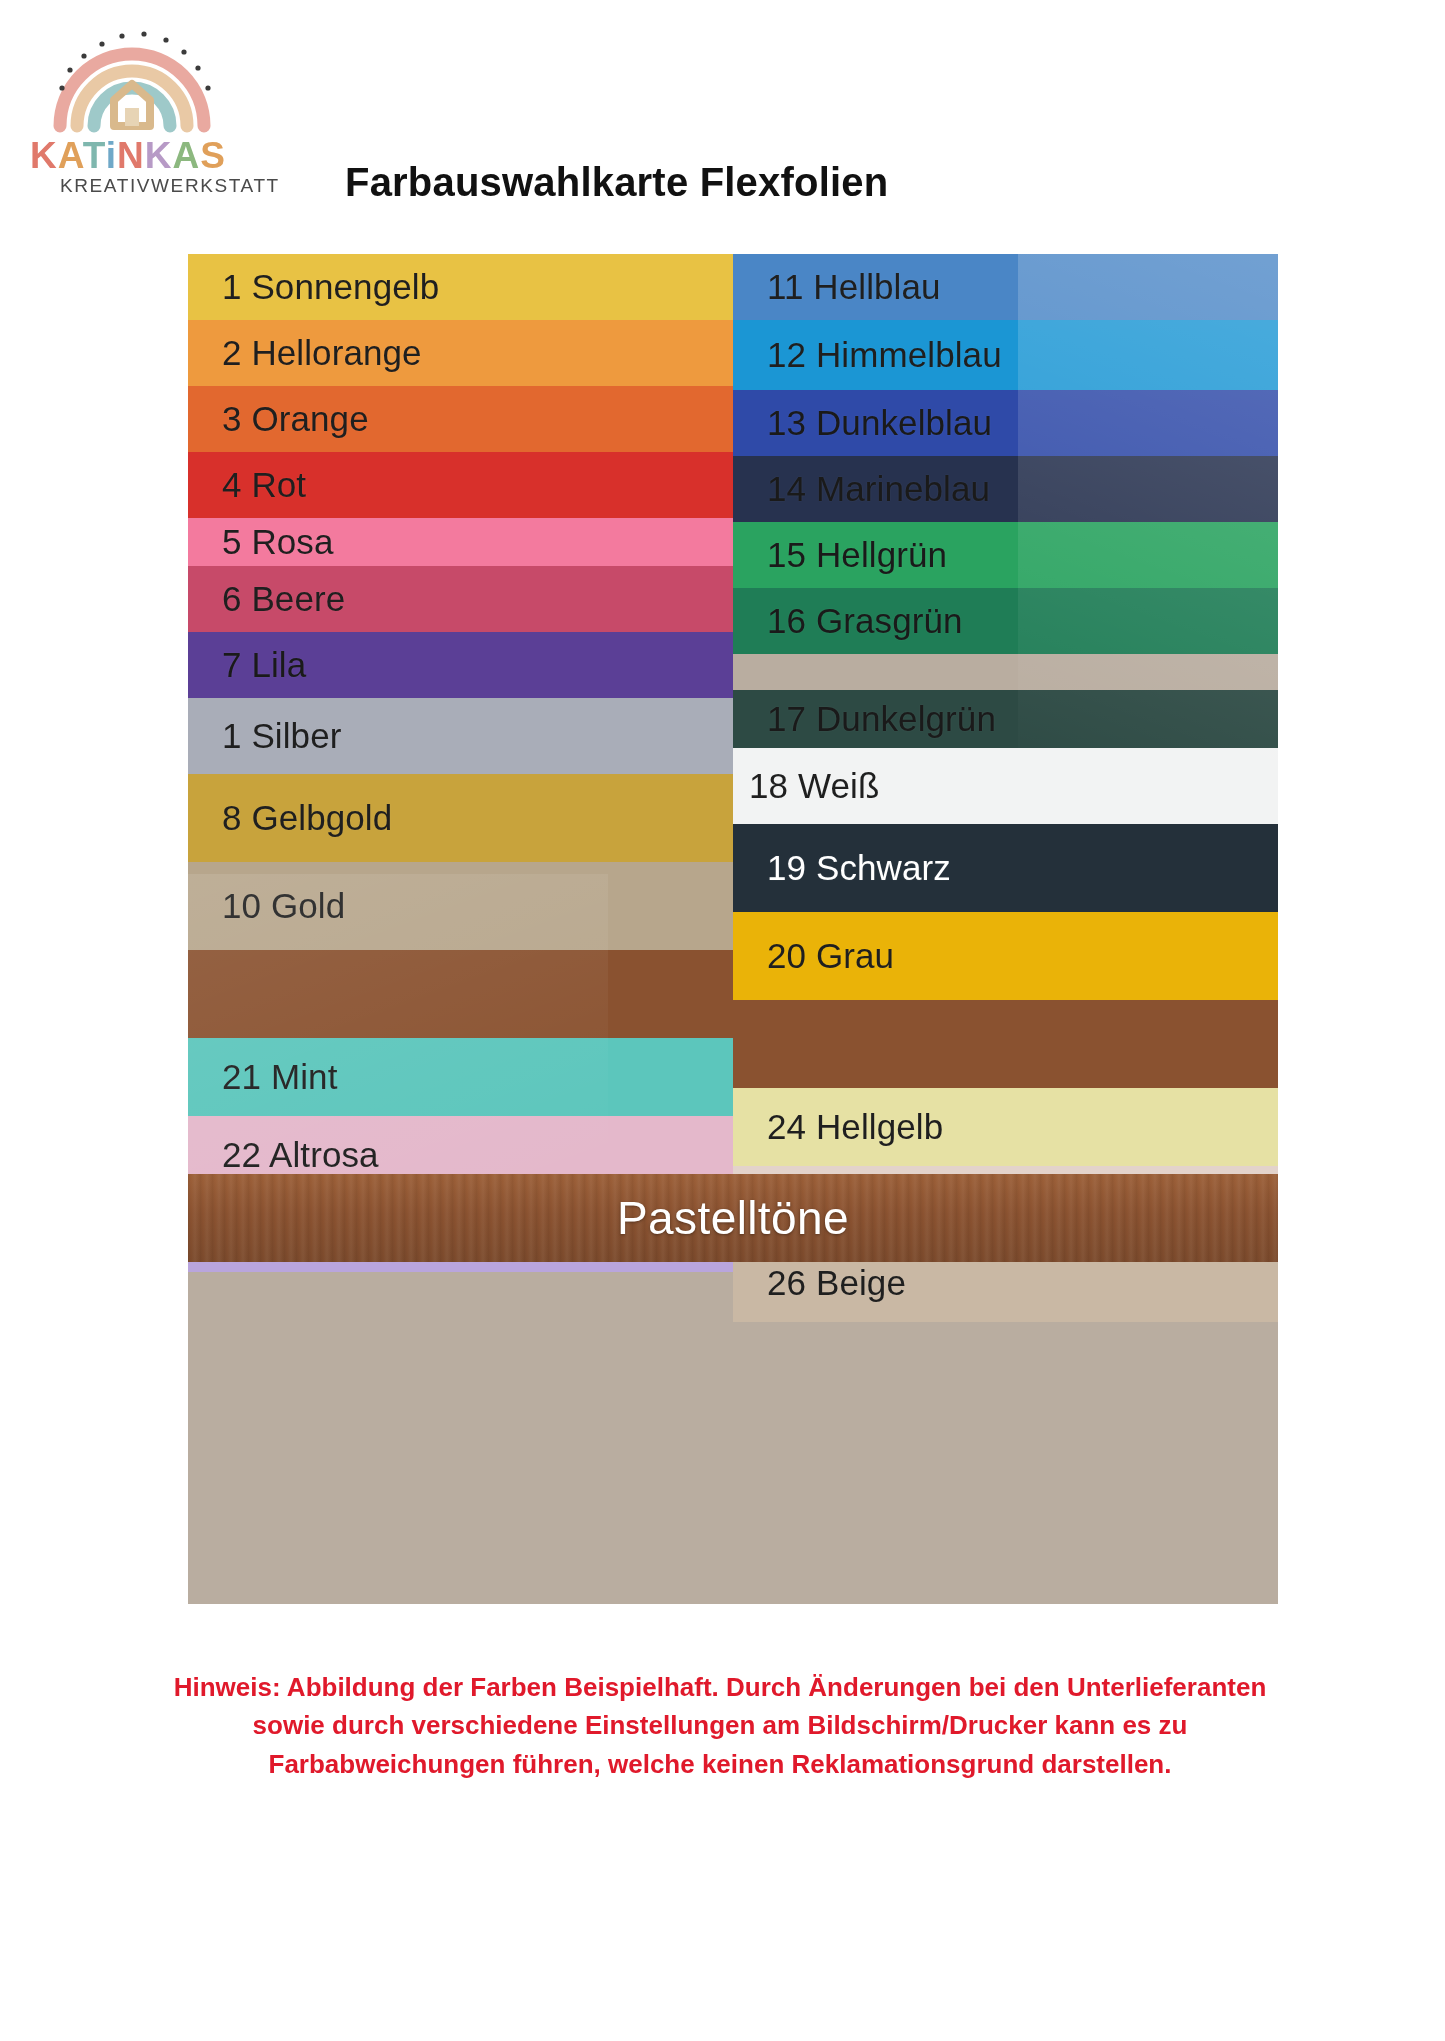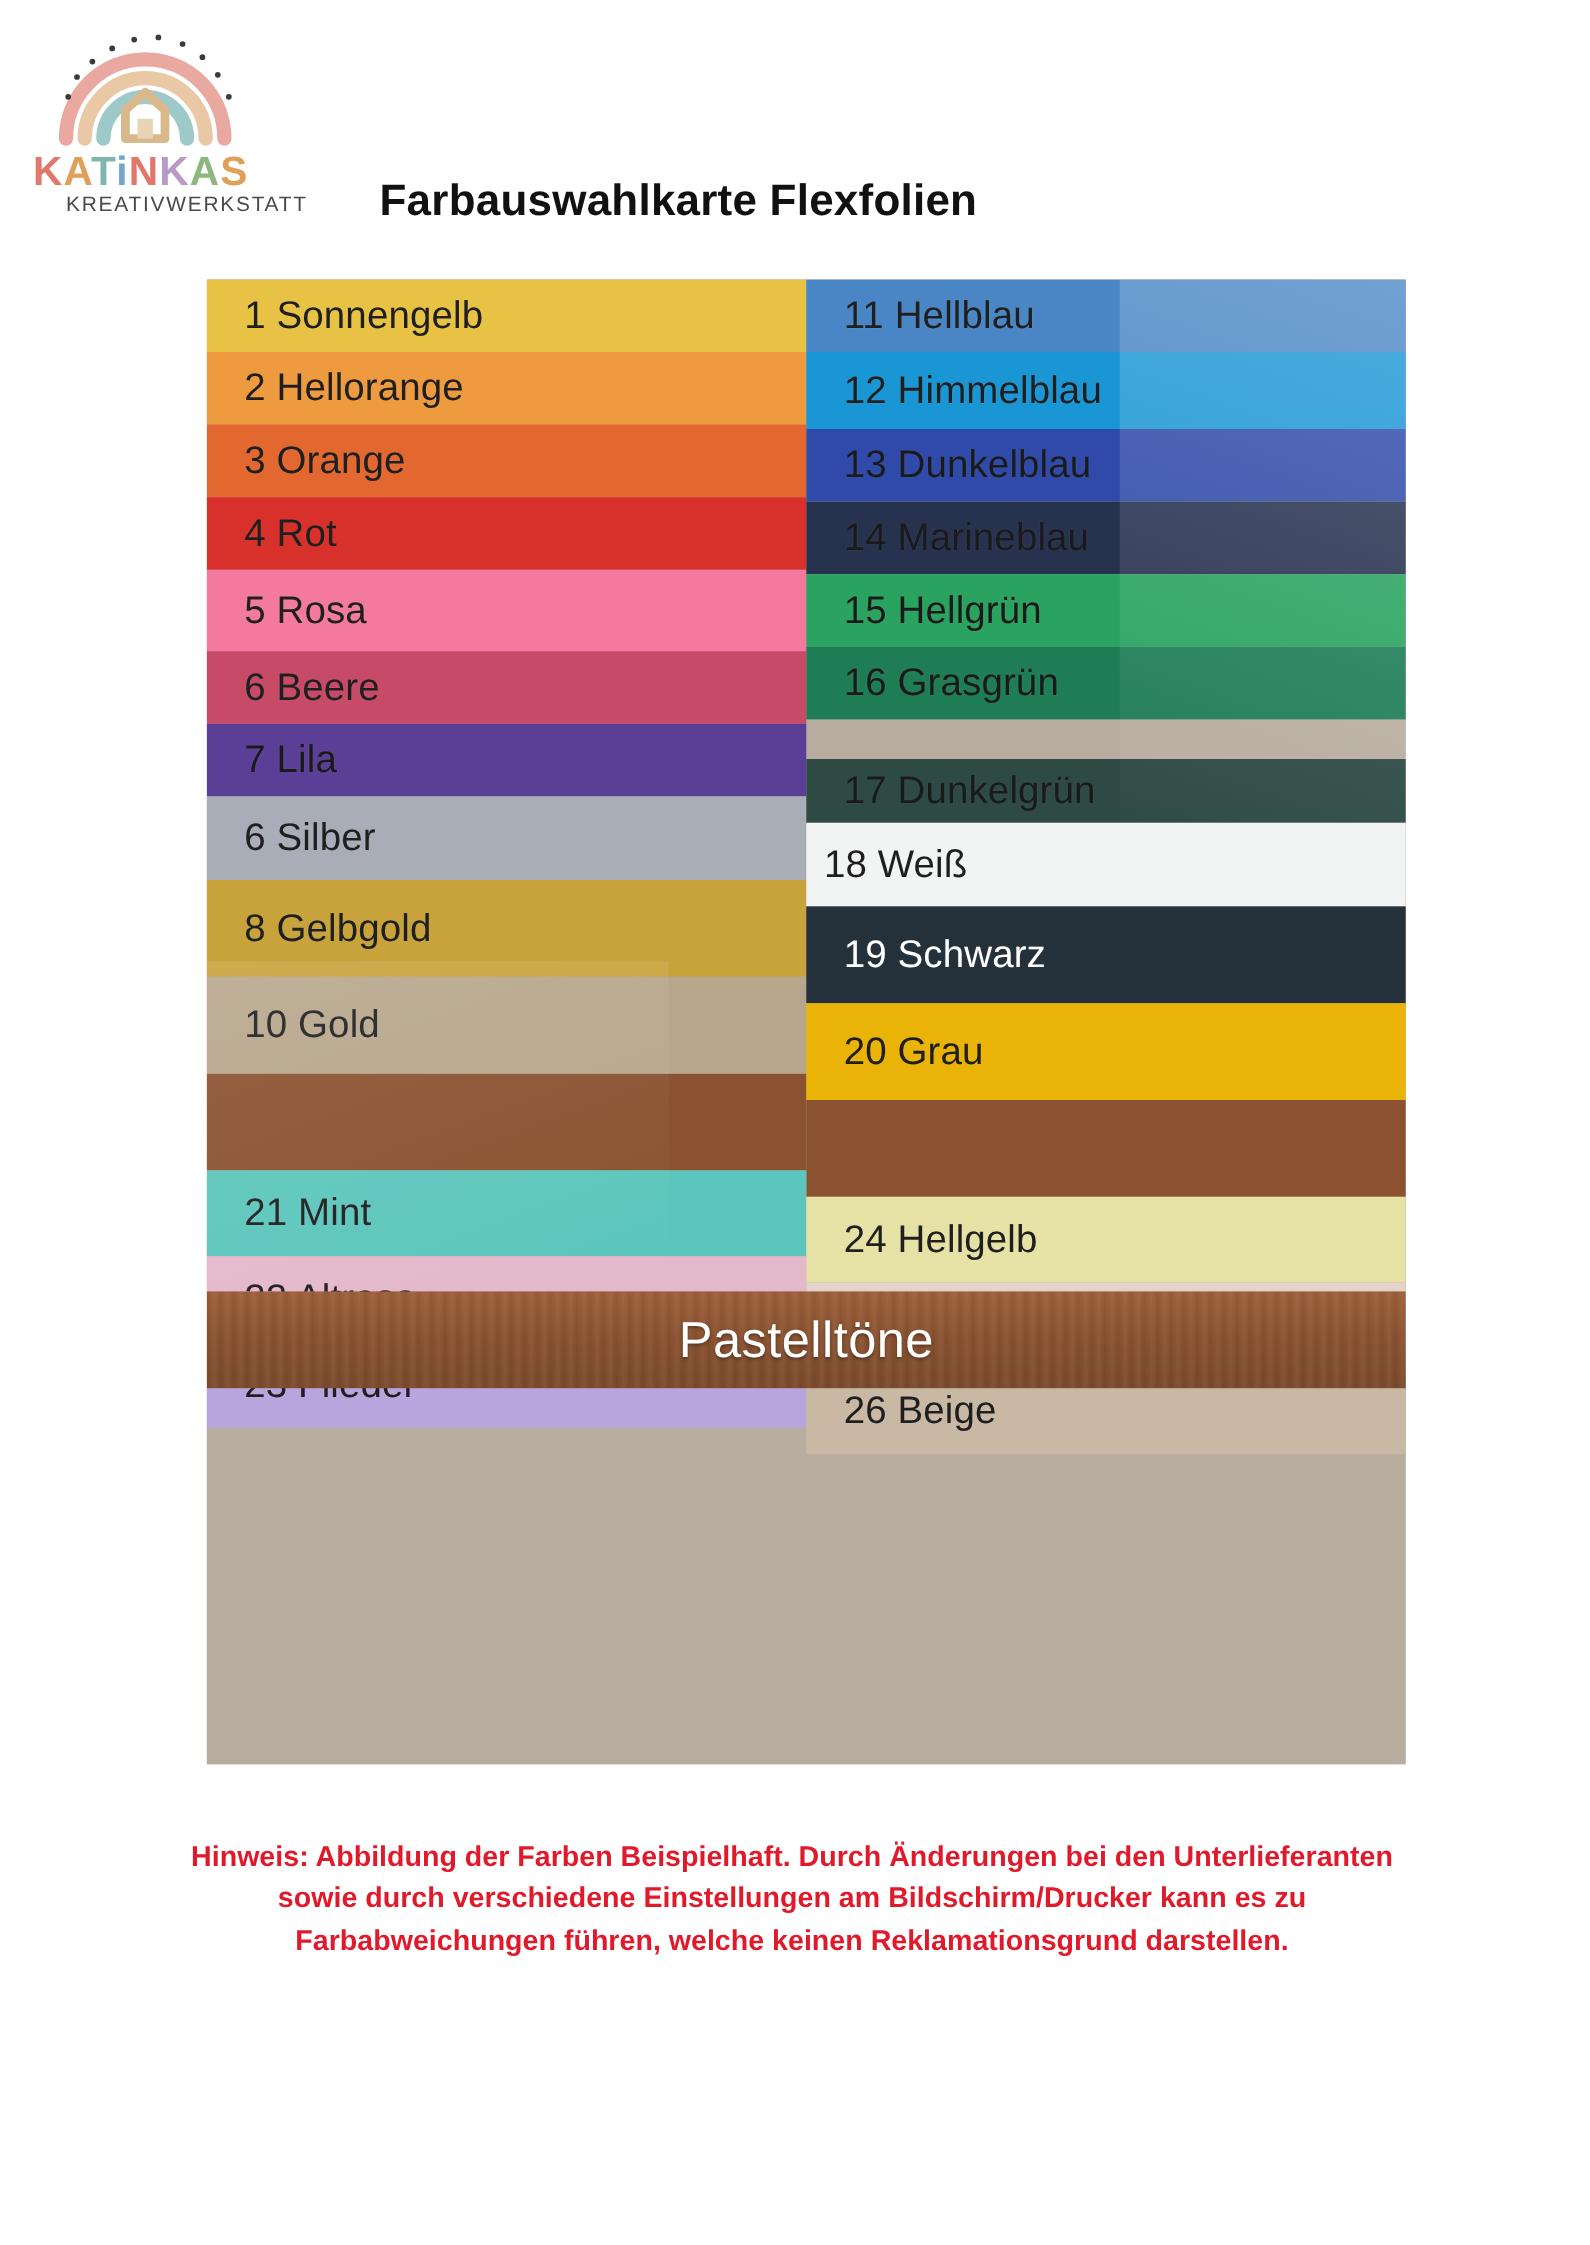--- a/index.html
+++ b/index.html
@@ -180,31 +180,31 @@
         </div>
         <div class="swatch" style="background: rgb(238, 154, 62); height: 66px; color: rgb(31, 31, 31);">
           <span class="lbl">2 Hellorange</span>
         </div>
         <div class="swatch" style="background: rgb(226, 104, 47); height: 66px; color: rgb(31, 31, 31);">
           <span class="lbl">3 Orange</span>
         </div>
         <div class="swatch" style="background: rgb(216, 48, 43); height: 66px; color: rgb(31, 31, 31);">
           <span class="lbl">4 Rot</span>
         </div>
-        <div class="swatch" style="background: rgb(243, 122, 158); height: 74px; color: rgb(31, 31, 31);">
+        <div class="swatch" style="background: rgb(243, 122, 158); height: 48px; color: rgb(31, 31, 31);">
           <span class="lbl">5 Rosa</span>
         </div>
         <div class="swatch" style="background: rgb(199, 74, 105); height: 66px; color: rgb(31, 31, 31);">
           <span class="lbl">6 Beere</span>
         </div>
         <div class="swatch" style="background: rgb(91, 63, 150); height: 66px; color: rgb(26, 26, 26);">
           <span class="lbl">7 Lila</span>
         </div>
         <div class="swatch" style="background: rgb(169, 173, 184); height: 76px; color: rgb(31, 31, 31);">
-          <span class="lbl">6 Silber</span>
+          <span class="lbl">1 Silber</span>
         </div>
         <div class="swatch" style="background: rgb(200, 163, 60); height: 88px; color: rgb(31, 31, 31);">
           <span class="lbl">8 Gelbgold</span>
         </div>
         <div class="swatch" style="background: rgb(183, 166, 140); height: 88px; color: rgb(31, 31, 31);">
           <span class="lbl">10 Gold</span>
         </div>
         <div style="height: 88px; background: rgb(138, 82, 48);"></div>
         <div class="swatch" style="background: rgb(92, 198, 188); height: 78px; color: rgb(31, 31, 31);">
           <span class="lbl">21 Mint</span>

